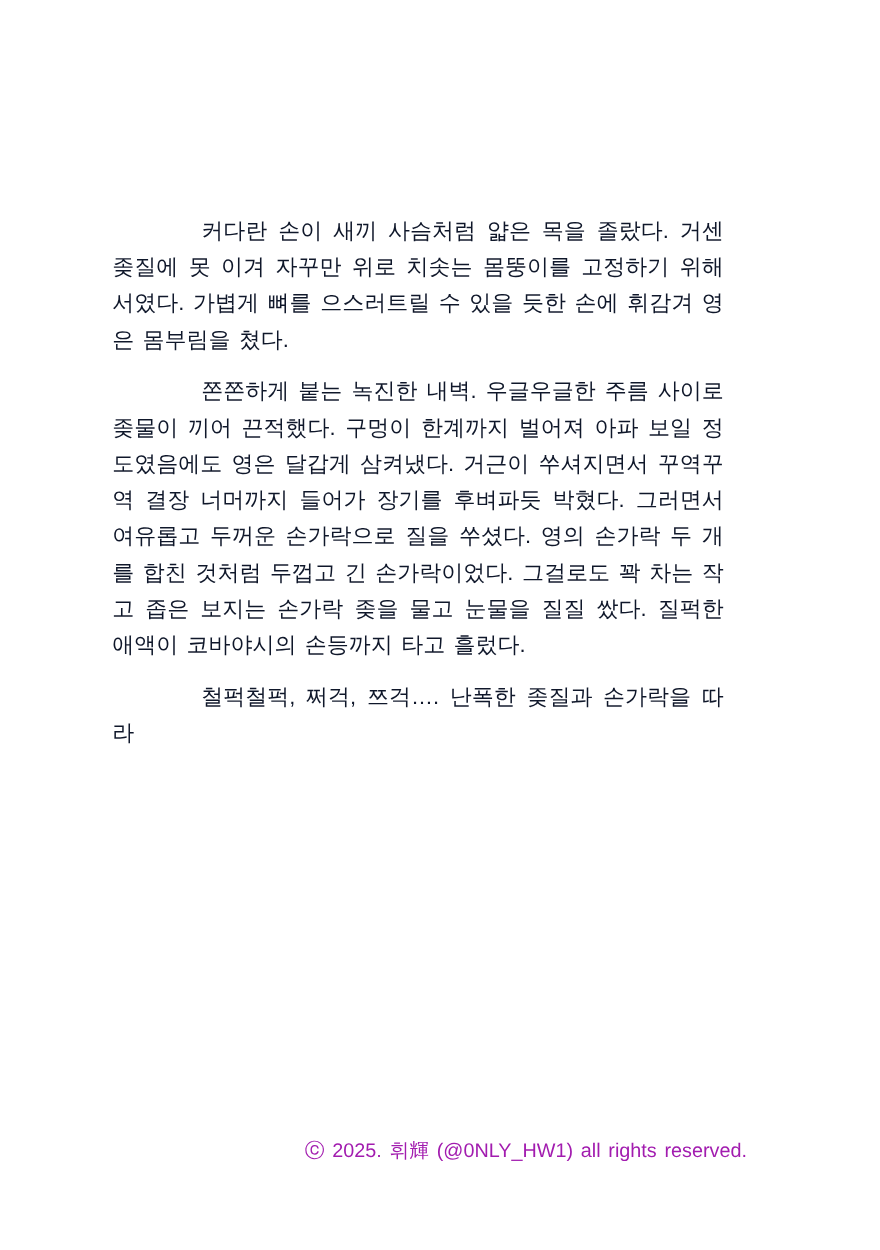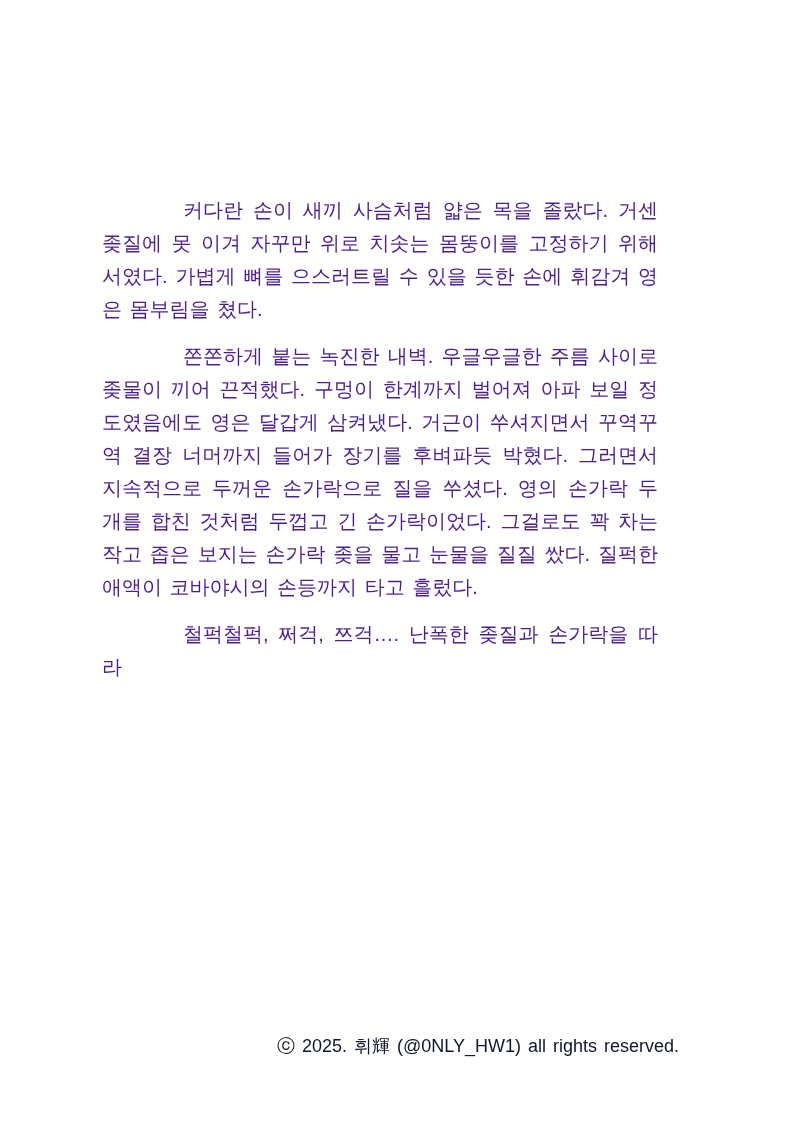--- a/index.html
+++ b/index.html
@@ -13,52 +13,52 @@
     height: 1136px;
     background: #ffffff;
     overflow: hidden;
     font-family: "Liberation Sans", "DejaVu Sans", sans-serif;
   }
   .text-block {
     position: absolute;
     left: 102px;
     top: 194px;
     width: 556px;
-    color: #4c1d95;
+    color: #0f172a;
     font-size: 20px;
     line-height: 33px;
     text-align: justify;
     letter-spacing: 0px;
   }
   .text-block p {
     margin: 0 0 14px 0;
     text-indent: 81px;
     word-spacing: 2px;
     word-break: normal;
   }
   .text-block p:last-child {
     margin-bottom: 0;
   }
   .page-footer {
     position: absolute;
     left: 277px;
     top: 1034px;
-    color: #0f172a;
+    color: #a21caf;
     font-size: 18px;
     line-height: 24px;
     word-spacing: 2px;
     white-space: nowrap;
   }
 </style>
 </head>
 <body>
 
 <div class="page">
 
   <div class="text-block">
     <p>커다란 손이 새끼 사슴처럼 얇은 목을 졸랐다. 거센 좆질에 못 이겨 자꾸만 위로 치솟는 몸뚱이를 고정하기 위해서였다. 가볍게 뼈를 으스러트릴 수 있을 듯한 손에 휘감겨 영은 몸부림을 쳤다.</p>
-    <p>쫀쫀하게 붙는 녹진한 내벽. 우글우글한 주름 사이로 좆물이 끼어 끈적했다. 구멍이 한계까지 벌어져 아파 보일 정도였음에도 영은 달갑게 삼켜냈다. 거근이 쑤셔지면서 꾸역꾸역 결장 너머까지 들어가 장기를 후벼파듯 박혔다. 그러면서 지속적으로 두꺼운 손가락으로 질을 쑤셨다. 영의 손가락 두 개를 합친 것처럼 두껍고 긴 손가락이었다. 그걸로도 꽉 차는 작고 좁은 보지는 손가락 좆을 물고 눈물을 질질 쌌다. 질퍽한 애액이 코바야시의 손등까지 타고 흘렀다.</p>
+    <p>쫀쫀하게 붙는 녹진한 내벽. 우글우글한 주름 사이로 좆물이 끼어 끈적했다. 구멍이 한계까지 벌어져 아파 보일 정도였음에도 영은 달갑게 삼켜냈다. 거근이 쑤셔지면서 꾸역꾸역 결장 너머까지 들어가 장기를 후벼파듯 박혔다. 그러면서 여유롭고 두꺼운 손가락으로 질을 쑤셨다. 영의 손가락 두 개를 합친 것처럼 두껍고 긴 손가락이었다. 그걸로도 꽉 차는 작고 좁은 보지는 손가락 좆을 물고 눈물을 질질 쌌다. 질퍽한 애액이 코바야시의 손등까지 타고 흘렀다.</p>
     <p>철퍽철퍽, 쩌걱, 쯔걱…. 난폭한 좆질과 손가락을 따라</p>
   </div>
 
   <div class="page-footer">ⓒ 2025. 휘輝 (@0NLY_HW1) all rights reserved.</div>
 
 </div>
 
 </body></html>

